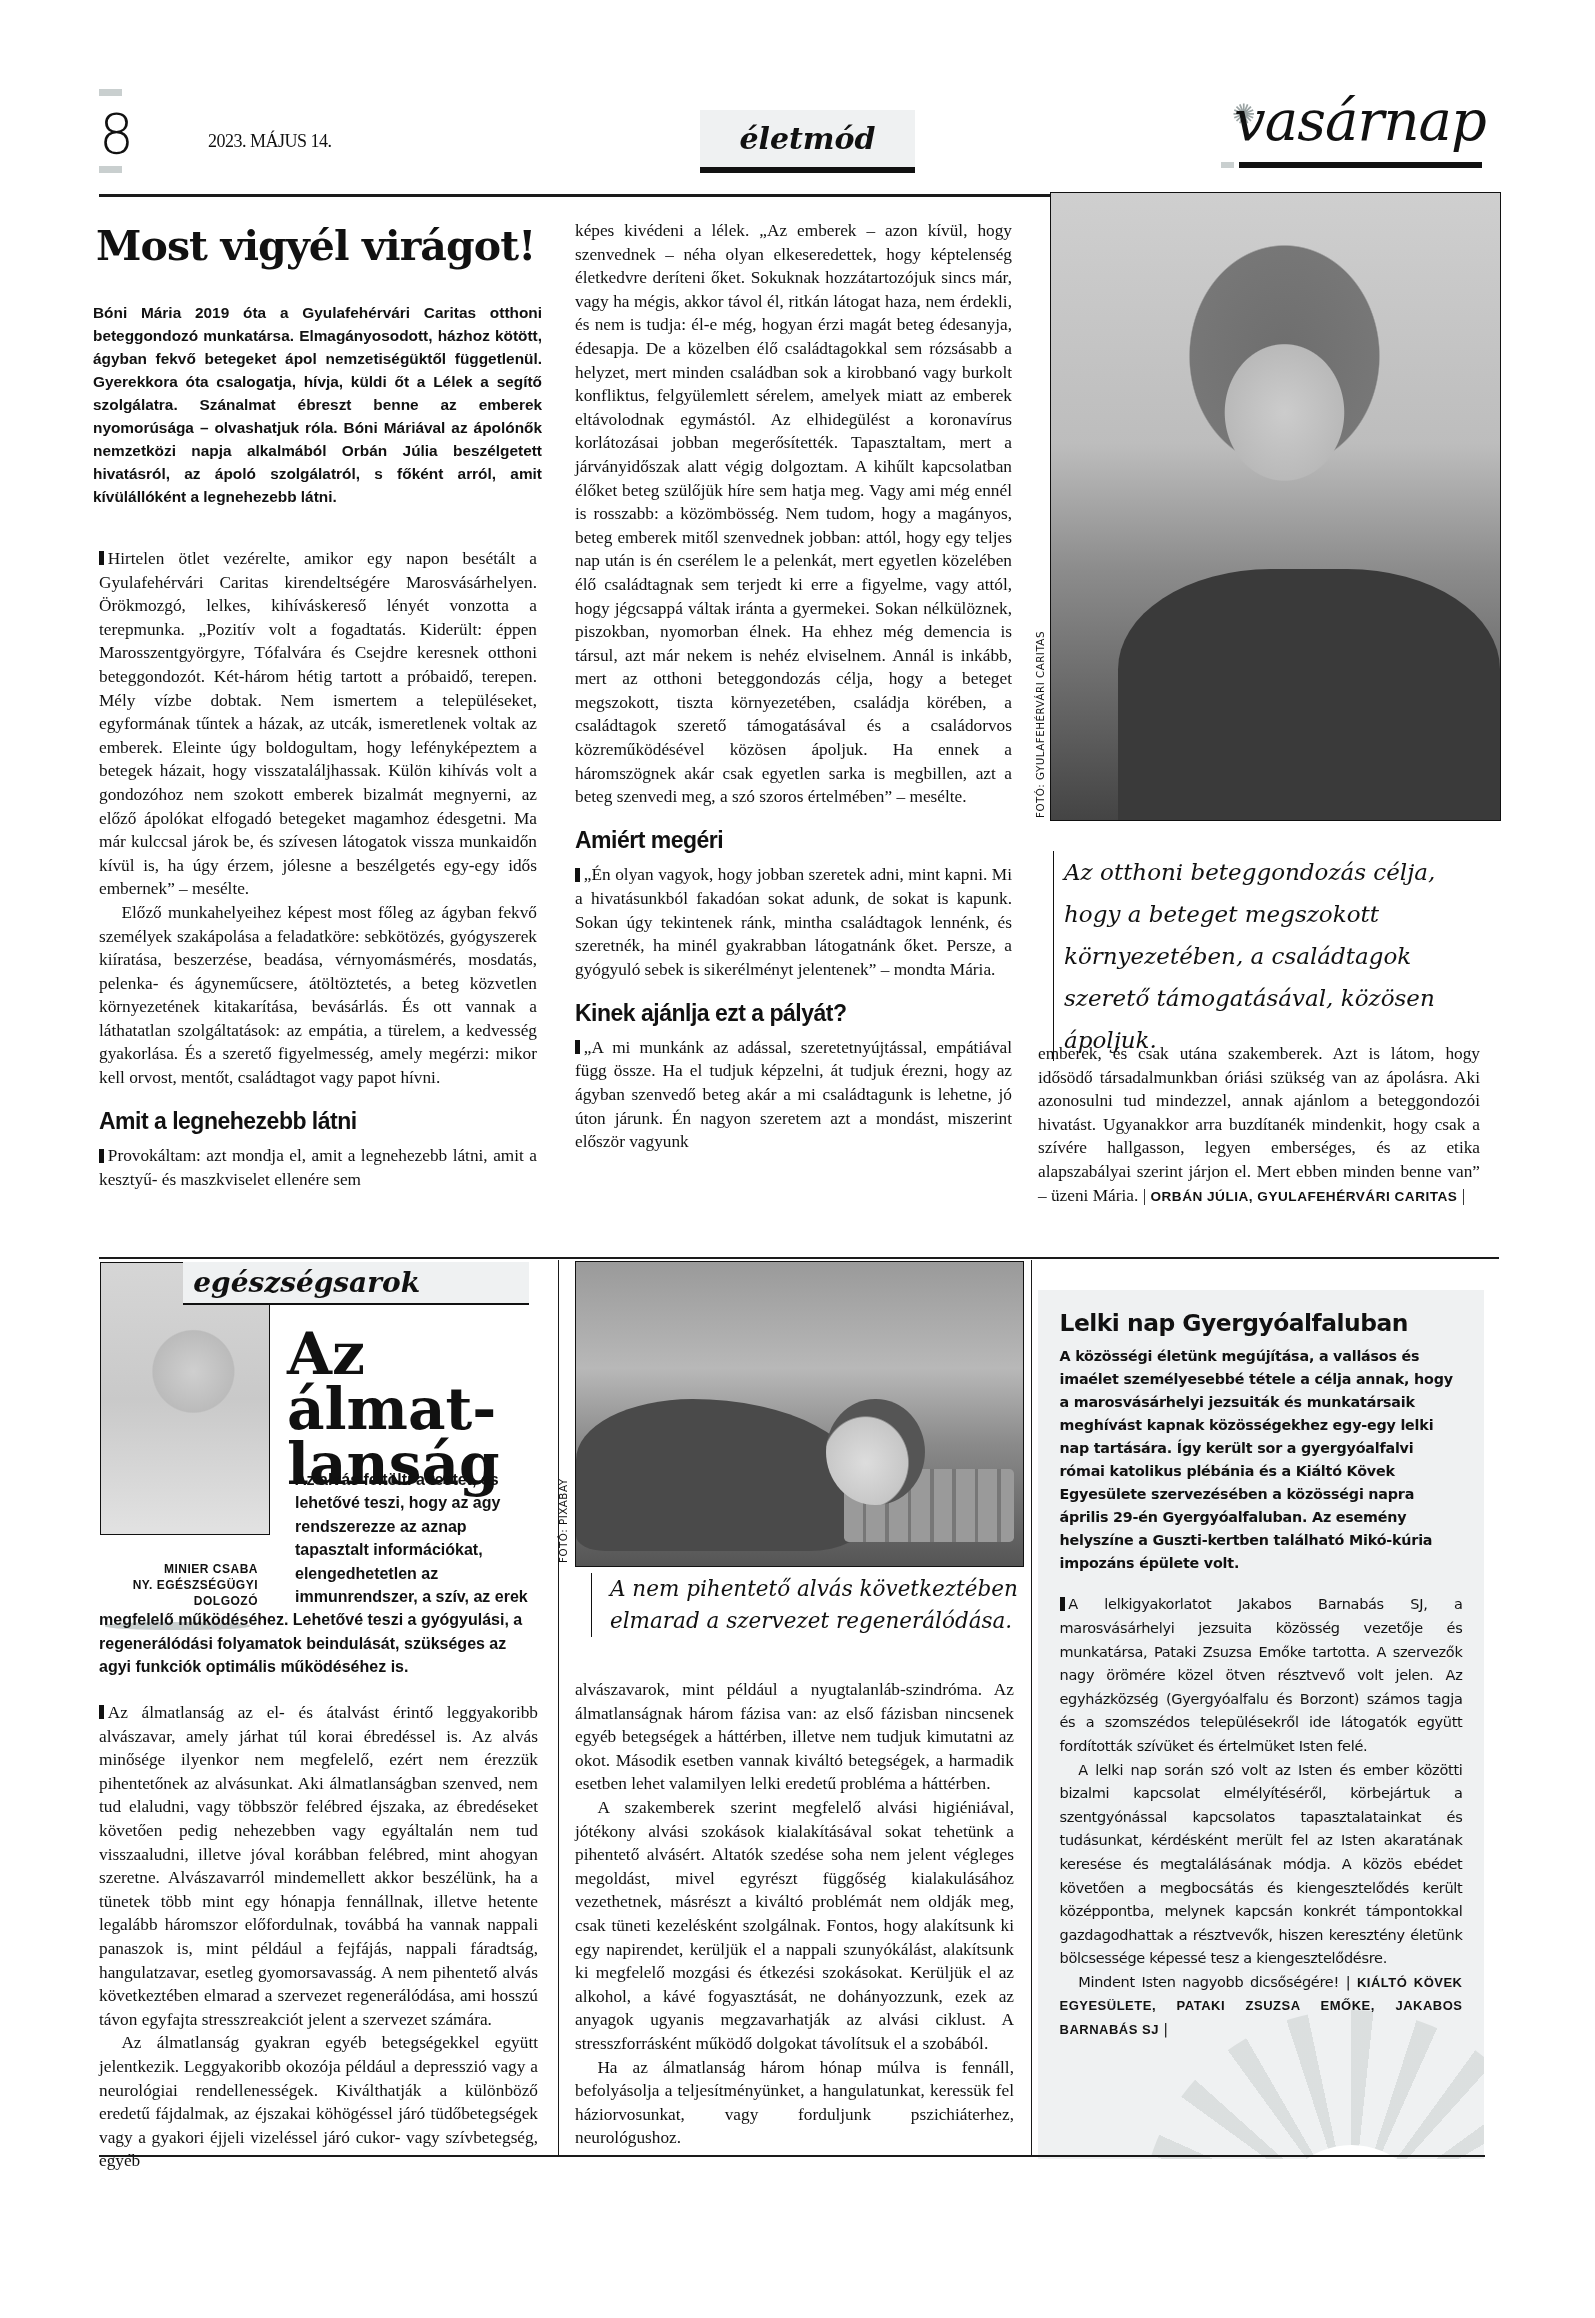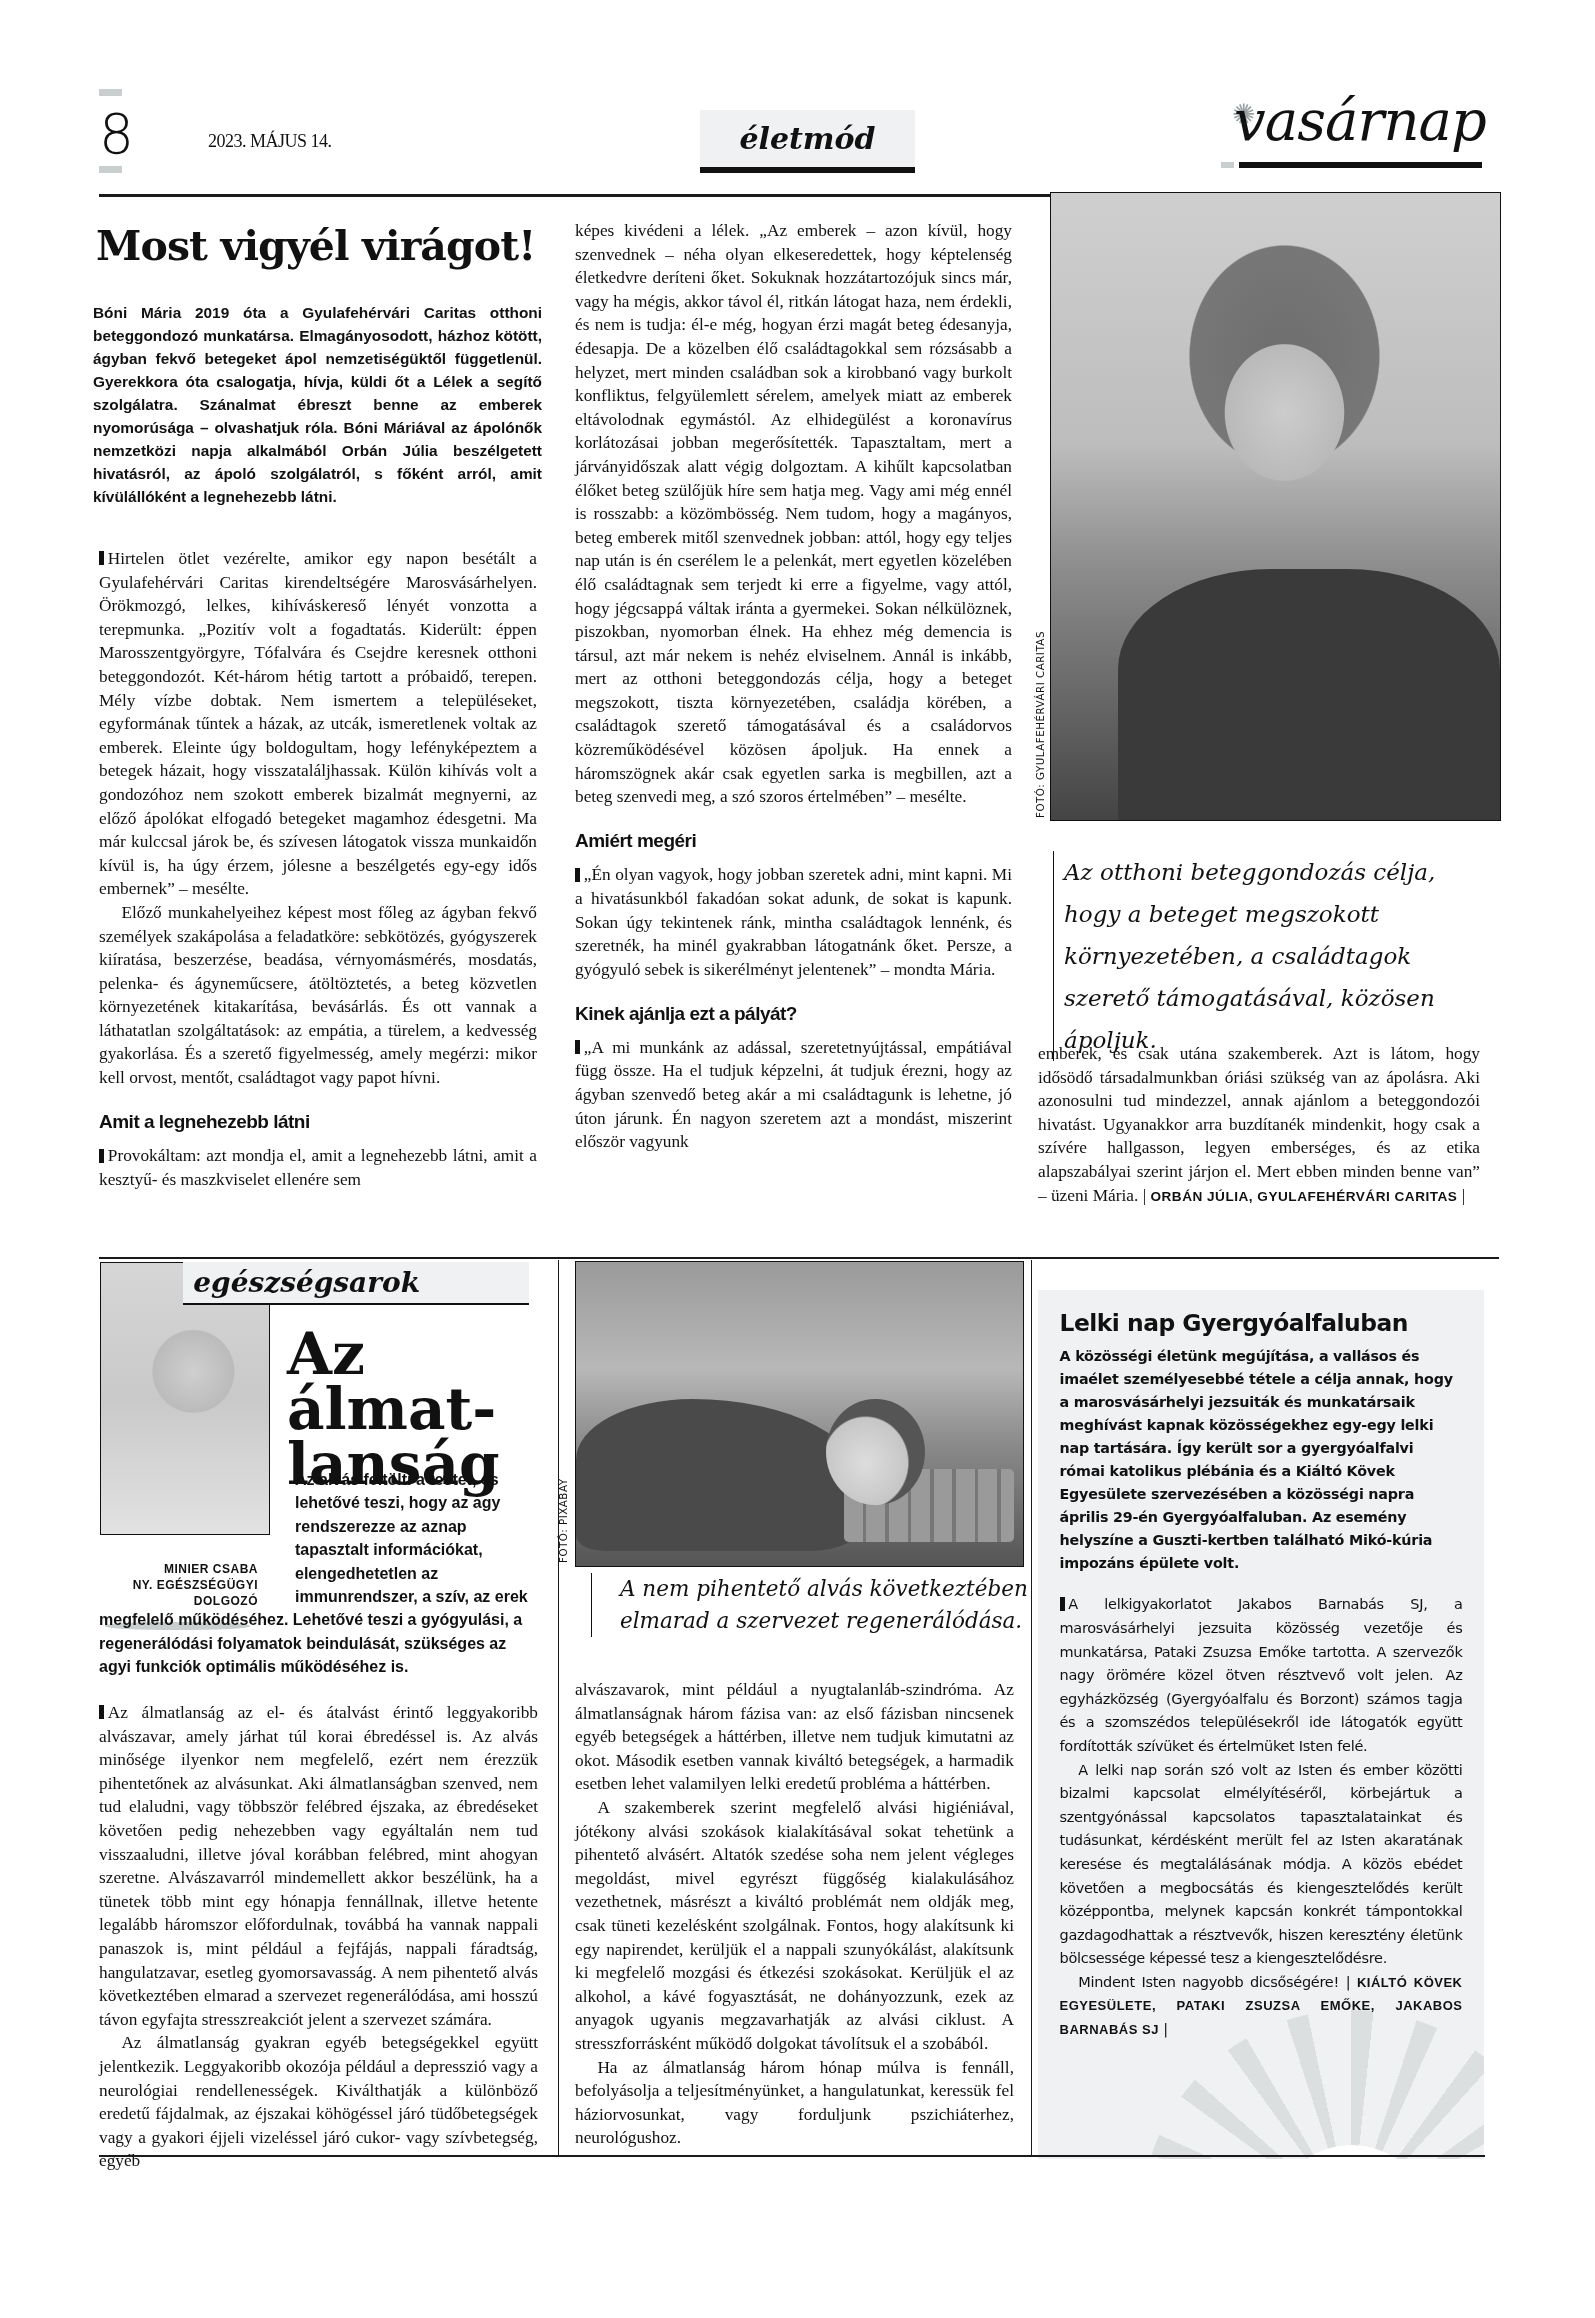--- a/index.html
+++ b/index.html
@@ -15,21 +15,21 @@
   .logo-bar-grey { left: 1221px; top: 162px; width: 13px; height: 6px; background: #c9cfcf; }
   .logo-sun { left: 1232px; top: 98px; font-size: 28px; color: #9aa3a3; }
   .rule-top { left: 99px; top: 194px; width: 1402px; height: 2.8px; background: #1a1a1a; }
   
   .headline { left: 96px; top: 224px; width: 449px; font-family: "DejaVu Serif", serif; font-weight: bold; font-size: 41px; letter-spacing: -0.9px; line-height: 1.1; white-space: nowrap; }
   .lead { left: 93px; top: 301px; width: 449px; font-family: "Liberation Sans", sans-serif; font-weight: bold; font-size: 15.4px; line-height: 23px; text-align: justify; }
   .body { font-family: "Liberation Serif", serif; font-size: 17.3px; line-height: 23.6px; text-align: justify; hyphens: manual; }
   .body p { margin: 0; }
   .body p.indent { text-indent: 22.4px; }
   .mark { display: inline-block; width: 5.1px; height: 14px; background: #111; margin-right: 3.7px; vertical-align: -1.4px; }
-  .subhead { font-family: "Liberation Sans", sans-serif; font-weight: bold; font-size: 19px; letter-spacing: -0.5px; margin: 20.6px 0 10.3px; }
+  .subhead { font-family: "Liberation Sans", sans-serif; font-weight: bold; font-size: 23px; letter-spacing: -0.5px; margin: 20.6px 0 10.3px; }
   .col1 { left: 99px; top: 547px; width: 438px; }
   .col2 { left: 575px; top: 219px; width: 437px; }
   .col3 { left: 1038px; top: 1042px; width: 442px; }
   .photo { background: #8a8a8a; border: 1.4px solid #111; overflow: hidden; }
   .photo-woman { left: 1050px; top: 192px; width: 449px; height: 627px; background: radial-gradient(ellipse 22% 18% at 52% 35%, #ccc 0%, #b9b9b9 60%, transparent 61%), radial-gradient(ellipse 30% 25% at 52% 26%, #6e6e6e 0%, #777 70%, transparent 71%), linear-gradient(180deg, #cfcfcf 0%, #bdbdbd 40%, #8c8c8c 60%, #444 100%); }
   .photo-jacket { position: absolute; left: 15%; top: 60%; width: 85%; height: 40%; background: #3a3a3a; border-radius: 40% 40% 0 0; }
   .credit-v { font-family: "DejaVu Sans", sans-serif; font-size: 10.3px; letter-spacing: 0.5px; transform: rotate(-90deg); transform-origin: left top; white-space: nowrap; }
   .pullquote { border-left: 1.9px solid #111; padding-left: 10px; font-family: "DejaVu Serif", serif; font-style: italic; font-size: 23px; line-height: 42px; }
   .byline { font-family: "Liberation Sans", sans-serif; font-weight: bold; font-size: 13.6px; letter-spacing: 0.5px; }
   .rule-mid { left: 99px; top: 1257px; width: 1400px; height: 2.3px; background: #1a1a1a; }
@@ -122,21 +122,21 @@
   <p><span class="mark"></span><span>Az álmatlanság az el- és átalvást érintő leggyakoribb alvászavar, amely járhat túl korai ébredéssel is. Az alvás minősége ilyenkor nem megfelelő, ezért nem érezzük pihentetőnek az alvásunkat. Aki álmatlanságban szenved, nem tud elaludni, vagy többször felébred éjszaka, az ébredéseket követően pedig nehezebben vagy egyáltalán nem tud visszaaludni, illetve jóval korábban felébred, mint ahogyan szeretne. Alvászavarról mindemellett akkor beszélünk, ha a tünetek több mint egy hónapja fennállnak, illetve hetente legalább háromszor előfordulnak, továbbá ha vannak nappali panaszok is, mint például a fejfájás, nappali fáradtság, hangulatzavar, esetleg gyomorsavasság. A nem pihentető alvás következtében elmarad a szervezet regenerálódása, ami hosszú távon egyfajta stresszreakciót jelent a szervezet számára.</span></p>
   <p class="indent">Az álmatlanság gyakran egyéb betegségekkel együtt jelentkezik. Leggyakoribb okozója például a depresszió vagy a neurológiai rendellenességek. Kiválthatják a különböző eredetű fájdalmak, az éjszakai köhögéssel járó tüdőbetegségek vagy a gyakori éjjeli vizeléssel járó cukor- vagy szívbetegség, egyéb</p>
 </div>
 
 <div class="abs photo photo-sleep">
   <div class="sleep-body"></div>
   <div class="sleep-pillow"></div>
   <div class="sleep-head"></div>
 </div>
 <div class="abs credit-v" style="left:557px; top:1563px;">FOTÓ: PIXABAY</div>
-<div class="abs pullquote" style="left:591px; top:1573px; width:411px; font-size:21.5px; line-height:32px; padding-left:28px;">A nem pihentető alvás következtében elmarad a szervezet regenerálódása.</div>
+<div class="abs pullquote" style="left:591px; top:1573px; width:411px; font-size:21.5px; line-height:32px; padding-left:18px;">A nem pihentető alvás következtében elmarad a szervezet regenerálódása.</div>
 
 <div class="abs body col5">
   <p>alvászavarok, mint például a nyugtalanláb-szindróma. Az álmatlanságnak három fázisa van: az első fázisban nincsenek egyéb betegségek a háttérben, illetve nem tudjuk kimutatni az okot. Második esetben vannak kiváltó betegségek, a harmadik esetben lehet valamilyen lelki eredetű probléma a háttérben.</p>
   <p class="indent">A szakemberek szerint megfelelő alvási higiéniával, jótékony alvási szokások kialakításával sokat tehetünk a pihentető alvásért. Altatók szedése soha nem jelent végleges megoldást, mivel egyrészt függőség kialakulásához vezethetnek, másrészt a kiváltó problémát nem oldják meg, csak tüneti kezelésként szolgálnak. Fontos, hogy alakítsunk ki egy napirendet, kerüljük el a nappali szunyókálást, alakítsunk ki megfelelő mozgási és étkezési szokásokat. Kerüljük el az alkohol, a kávé fogyasztását, ne dohányozzunk, ezek az anyagok ugyanis megzavarhatják az alvási ciklust. A stresszforrásként működő dolgokat távolítsuk el a szobából.</p>
   <p class="indent">Ha az álmatlanság három hónap múlva is fennáll, befolyásolja a teljesítményünket, a hangulatunkat, keressük fel háziorvosunkat, vagy forduljunk pszichiáterhez, neurológushoz.</p>
 </div>
 
 <div class="abs sidebar">
   <div class="sb-sun"></div>
   <div class="sb-sun-core"></div>

